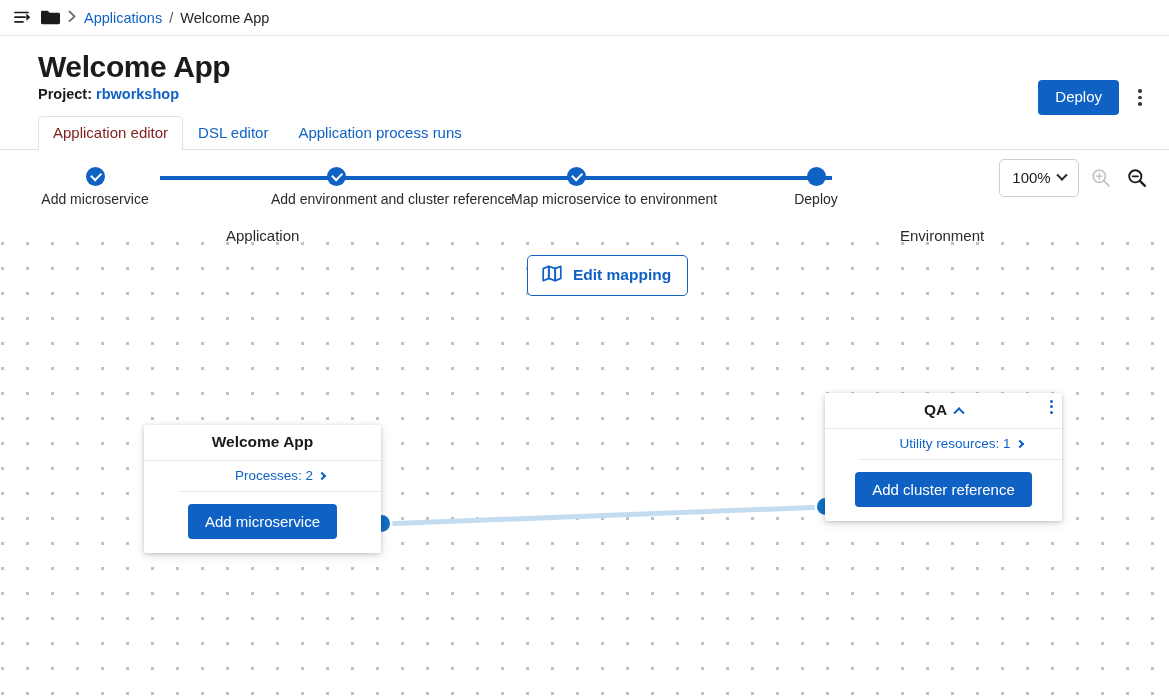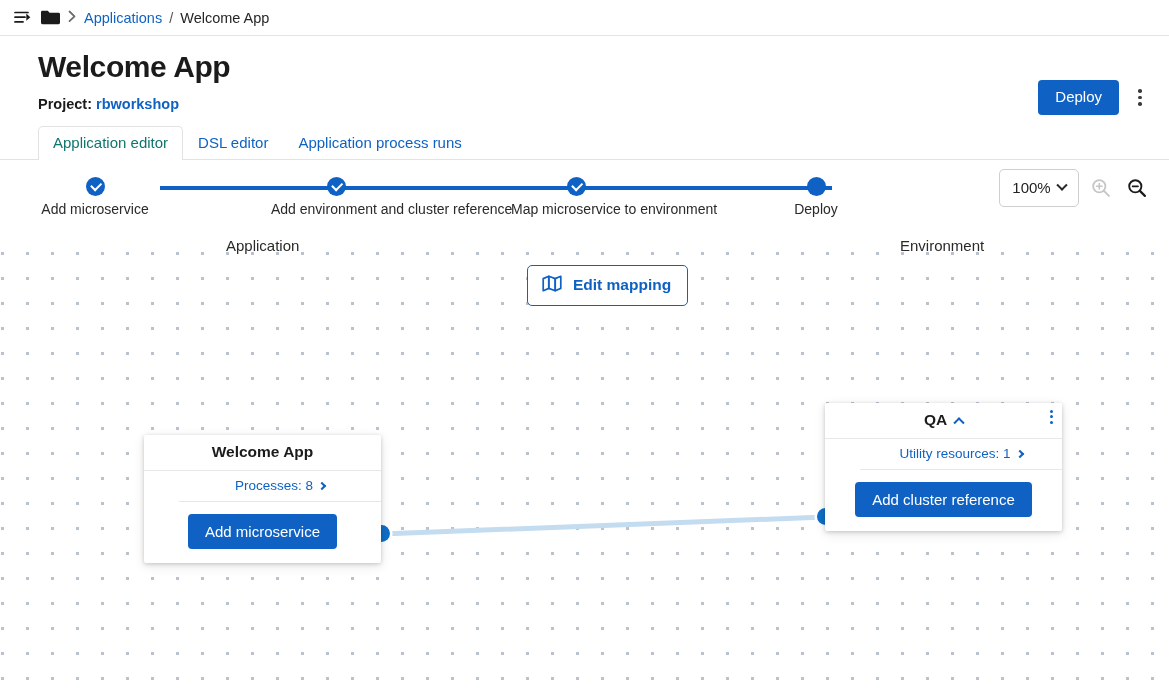--- a/index.html
+++ b/index.html
@@ -36,21 +36,21 @@
     background: #fff;
   }
   .page-title {
     font-size: 30px;
     font-weight: bold;
     letter-spacing: -0.4px;
     color: #1b1b1b;
     line-height: 1.12;
   }
   .project-line {
-    margin-top: 12px;
+    margin-top: 2px;
     font-size: 14.5px;
     font-weight: bold;
     color: #1b1b1b;
   }
   .project-line .proj-link {
     color: #0f62c4;
     text-decoration: none;
     cursor: pointer;
   }
   .header-actions {
@@ -93,21 +93,21 @@
     color: #0f62c4;
     cursor: pointer;
     border: 1px solid transparent;
     border-bottom: none;
     position: relative;
     top: 1px;
     line-height: 1.2;
     white-space: nowrap;
   }
   .tab.active {
-    color: #0f766e;
+    color: #7f1d1d;
     background: #fff;
     border-color: #e2e2e2;
     border-top-left-radius: 5px;
     border-top-right-radius: 5px;
   }
 
   
   .stepper-zone {
     position: relative;
     height: 70px;
@@ -417,21 +417,21 @@
 
   <svg class="connector">
     <path d="M382,304 L825,287" stroke="#c4dcf0" stroke-width="5" fill="none" stroke-linecap="round"></path>
   </svg>
   <div class="endpoint" style="left:373px; top:295px;"></div>
   <div class="endpoint" style="left:817px; top:278px;"></div>
 
   <div class="node-card" style="left:144px; top:205px; width:237px;">
     <div class="node-head">Welcome App</div>
     <div class="node-sub">
-      <span>Processes: 8</span>
+      <span>Processes: 2</span>
       <span class="chev-r"></span>
     </div>
     <div class="node-foot">
       <button>Add microservice</button>
     </div>
   </div>
 
   <div class="node-card" style="left:825px; top:173px; width:237px;">
     <div class="node-head">
       <span>QA</span>

